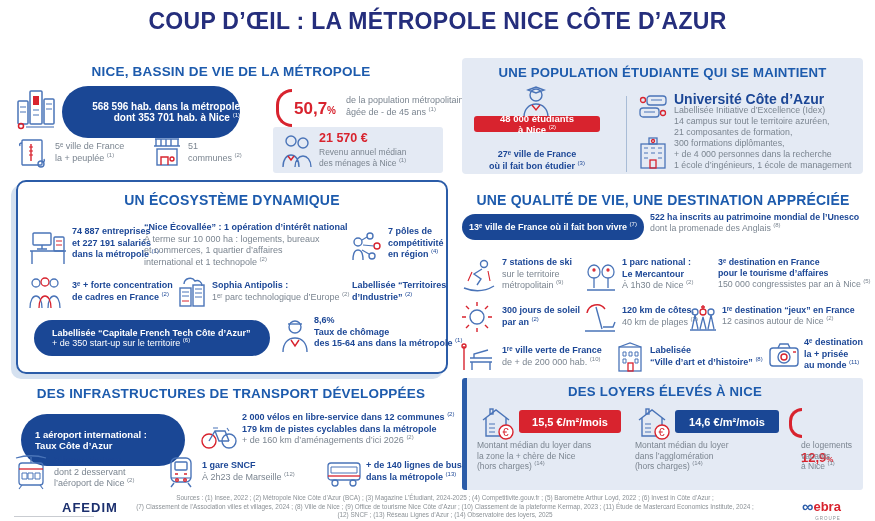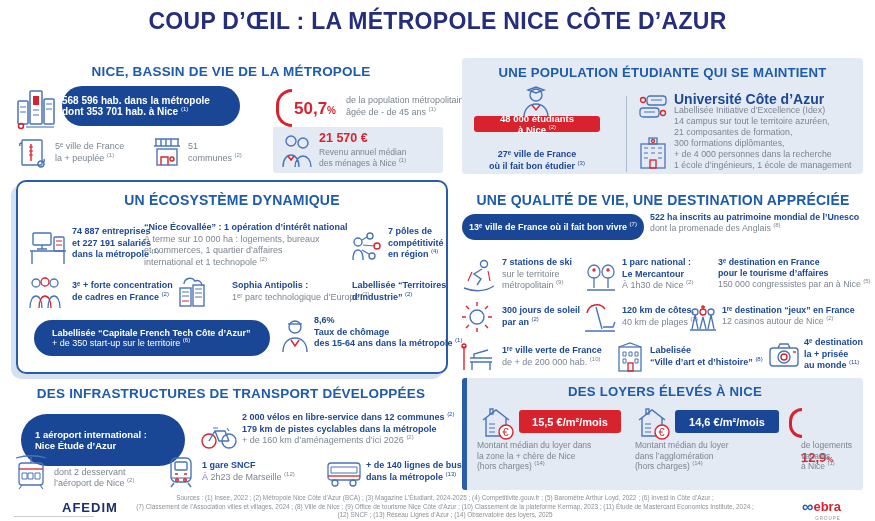--- a/index.html
+++ b/index.html
@@ -40,21 +40,21 @@
       <rect x="2" y="15" width="10" height="23" rx="1"></rect>
         <rect x="14" y="5" width="12" height="33" rx="1"></rect>
       <rect x="28" y="13" width="10" height="25" rx="1"></rect>
       <rect x="17" y="10" width="6" height="9" fill="#d8232e" stroke="none"></rect>
       <path d="M4 21h6M4 26h6M30 18h6M30 23h6M17 24h6M17 29h6" stroke-width="1.1"></path>
       <circle cx="5" cy="40" r="2.5" stroke="#d8232e"></circle>
         <path d="M10 41h28" stroke-width="1.1"></path>
     </svg>
   </span>
 
-  <div class="abs pill" style="left:62px;top:86px;width:178px;height:40px;text-align:left;">
+  <div class="abs pill" style="left:62px;top:86px;width:178px;height:52px;text-align:right;">
     <div style="font-size:10px;font-weight:bold;">568 596 hab. dans la métropole</div>
     <div style="font-size:10px;font-weight:bold;">
       <span>dont 353 701 hab. à Nice</span> <sup class="s">(1)</sup>
     </div>
   </div>
 
   <div class="abs arc" style="left:276px;top:89px;"></div>
   <div class="abs bigpct nw" style="left:294px;top:99px;">
     <span>50,7</span><span class="pc">%</span>
   </div>
@@ -163,21 +163,21 @@
 
     <span class="abs" style="left:158px;top:92px;">
       <svg width="32" height="36" viewBox="0 0 32 36" fill="none" stroke="#4a74b8" stroke-width="1.4">
         <path d="M8 10a6 6 0 0 1 11-3 5 5 0 0 1 7 5"></path>
         <rect x="4" y="14" width="11" height="18"></rect>
           <rect x="17" y="11" width="11" height="21"></rect>
         <path d="M6 18h7M6 22h7M19 15h7M19 19h7M19 23h7" stroke-width="1"></path>
         <path d="M6 27h7" stroke="#d8232e" stroke-width="1"></path>
       </svg>
     </span>
-    <div class="abs t9 nw" style="left:194px;top:98px;margin-left:20px;">
+    <div class="abs t9 nw" style="left:194px;top:98px;">
       <div class="b">Sophia Antipolis :</div>
       <div class="g"><span>1ᵉʳ parc technologique d’Europe</span> <sup class="s">(2)</sup></div>
     </div>
 
     <div class="abs t9 b nw" style="left:334px;top:98px;">
       <div>Labellisée “Territoires</div>
       <div><span>d’Industrie”</span> <sup class="s g">(2)</sup></div>
     </div>
 
     <div class="abs pill" style="left:16px;top:138px;width:236px;height:36px;padding-left:18px;align-items:flex-start;">
@@ -197,21 +197,21 @@
       <div>8,6%</div>
       <div>Taux de chômage</div>
       <div><span>des 15-64 ans dans la métropole</span> <sup class="s g">(1)</sup></div>
     </div>
   </div>
 
   <div class="abs hdr" style="left:12px;top:386px;width:438px;">DES INFRASTRUCTURES DE TRANSPORT DÉVELOPPÉES</div>
 
   <div class="abs pill" style="left:21px;top:414px;width:164px;height:52px;padding-left:14px;align-items:flex-start;">
     <div style="font-size:9.5px;font-weight:bold;">1 aéroport international :</div>
-    <div style="font-size:9.5px;font-weight:bold;">Nice Étude d’Azur</div>
+    <div style="font-size:9.5px;font-weight:bold;">Taux Côte d’Azur</div>
   </div>
 
   <span class="abs" style="left:200px;top:420px;">
     <svg width="38" height="30" viewBox="0 0 38 30" fill="none" stroke="#4a74b8" stroke-width="1.4">
       <circle cx="9" cy="21" r="7" stroke="#d8232e"></circle>
         <circle cx="29" cy="21" r="7"></circle>
       <path d="M9 21l6-10h10l4 10M15 11l4 10h10"></path>
       <path d="M13 8h5M27 8l2 3" stroke-width="1.1"></path>
     </svg>
   </span>

